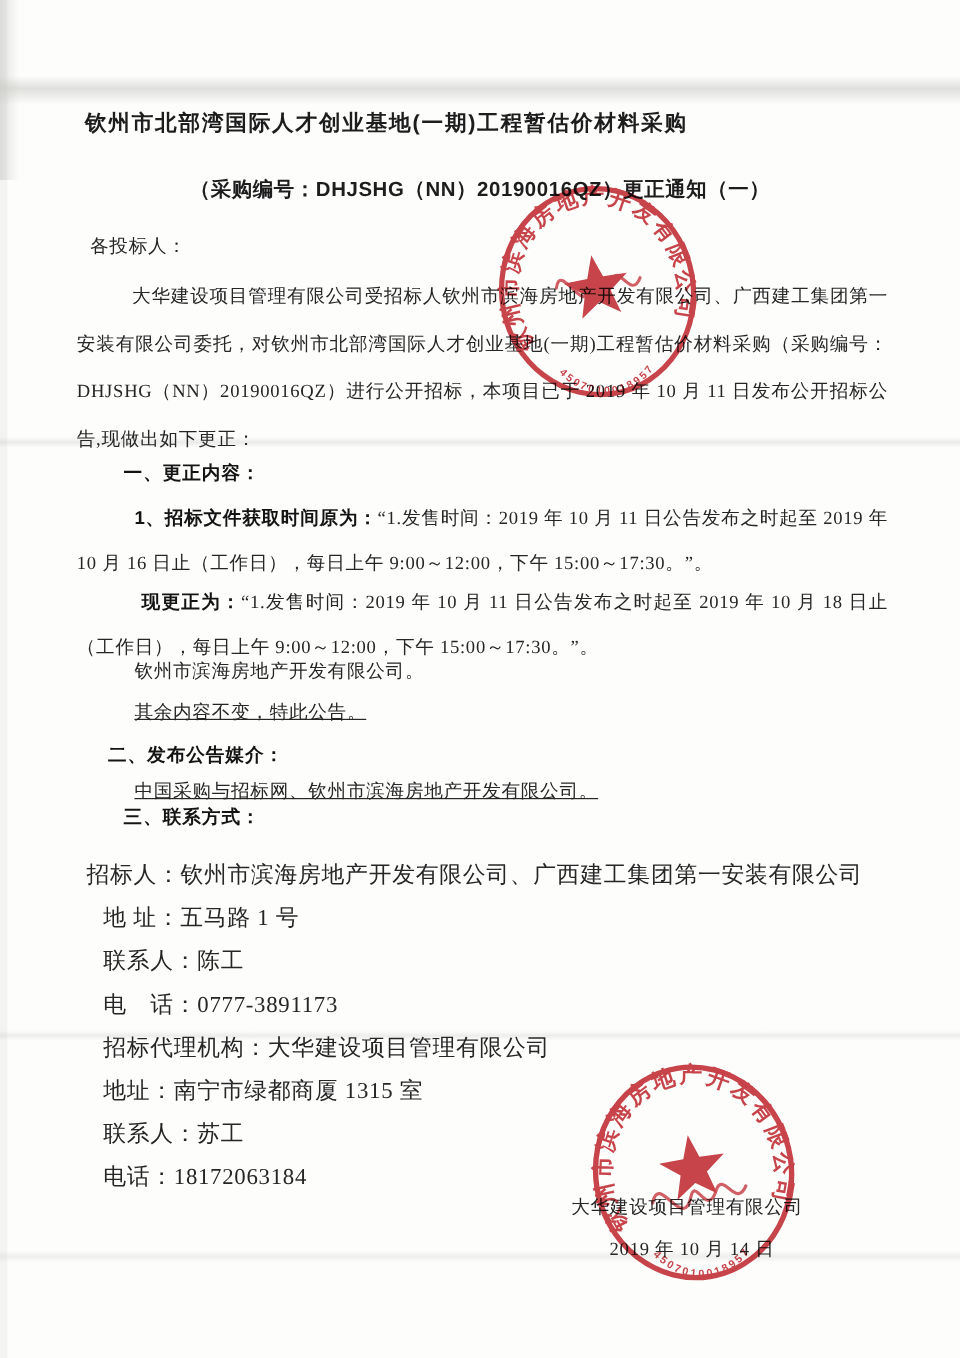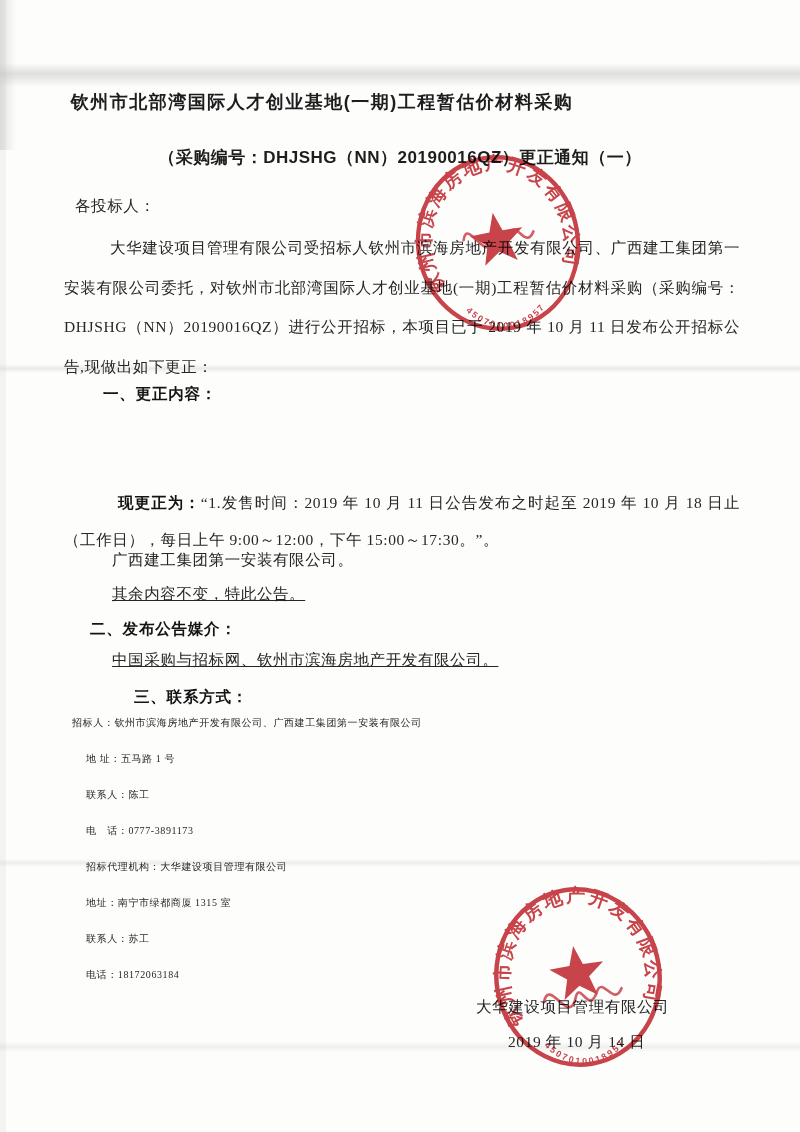--- a/index.html
+++ b/index.html
@@ -60,23 +60,23 @@
     text-indent:54px; text-align:justify; line-height:36.5px;
   }
   .bold-lead {
     font-family:"Liberation Sans","DejaVu Sans",sans-serif;
     font-weight:bold; color:#141414;
   }
   .note1 { top:552px; left:112px; }
   .note2 { top:586px; left:112px;text-decoration:underline; }
   .h2 { top:619px; left:90px; }
   .media-line { top:652px; left:112px;text-decoration:underline; }
-  .h3 { top:687px; left:103px;margin-left:31px; }
+  .h3 { top:671px; left:103px; }
   .contacts { top:716px; left:86px; width:660px; }
-  .contact-line { height:36px; font-size:10px; letter-spacing:0.6px; }
+  .contact-line { height:36px; font-size:19px; letter-spacing:0.6px; }
   .sig-company { top:999px; left:476px; }
   .sig-date { top:1034px; left:508px; }
   
   .seal {
     position:absolute; mix-blend-mode:multiply; opacity:0.93;
     pointer-events:none;
   }
   .seal-top { left:410px; top:150px; width:176px; height:186px; transform:rotate(-10deg); }
   .seal-bottom { left:488px; top:882px; width:180px; height:190px; transform:rotate(-9deg); }
   .seal svg { width:100%; height:100%; color:#c5353d; }
@@ -101,22 +101,23 @@
   <div class="streak streak-3"></div>
   <div class="streak streak-4"></div>
 
   <div class="abs title">钦州市北部湾国际人才创业基地(一期)工程暂估价材料采购</div>
   <div class="abs subtitle">（采购编号：DHJSHG（NN）20190016QZ）更正通知（一）</div>
 
   <div class="abs body-text salutation">各投标人：</div>
   <div class="abs body-text para-intro">大华建设项目管理有限公司受招标人钦州市滨海房地产开发有限公司、广西建工集团第一安装有限公司委托，对钦州市北部湾国际人才创业基地(一期)工程暂估价材料采购（采购编号：DHJSHG（NN）20190016QZ）进行公开招标，本项目已于 2019 年 10 月 11 日发布公开招标公告,现做出如下更正：</div>
 
   <div class="abs heading h1">一、更正内容：</div>
+  <div class="abs body-text para-item1"><span class="bold-lead">1、招标文件获取时间原为：</span><span>“1.发售时间：2019 年 10 月 11 日公告发布之时起至 2019 年 10 月 16 日止（工作日），每日上午 9:00～12:00，下午 15:00～17:30。”。</span></div>
   <div class="abs body-text para-item2"><span class="bold-lead">现更正为：</span><span>“1.发售时间：2019 年 10 月 11 日公告发布之时起至 2019 年 10 月 18 日止（工作日），每日上午 9:00～12:00，下午 15:00～17:30。”。</span></div>
-  <div class="abs body-text note1">广西建工集团第一安装有限公司。</div>
+  <div class="abs body-text note1">钦州市滨海房地产开发有限公司。</div>
   <div class="abs body-text note2">其余内容不变，特此公告。</div>
 
   <div class="abs heading h2">二、发布公告媒介：</div>
   <div class="abs body-text media-line">中国采购与招标网、钦州市滨海房地产开发有限公司。</div>
 
   <div class="abs heading h3">三、联系方式：</div>
   <div class="abs contacts">
     <div class="contact-line" style="margin-left:-14px">招标人：钦州市滨海房地产开发有限公司、广西建工集团第一安装有限公司</div>
     <div class="contact-line">地 址：五马路 1 号</div>
     <div class="contact-line">联系人：陈工</div>

